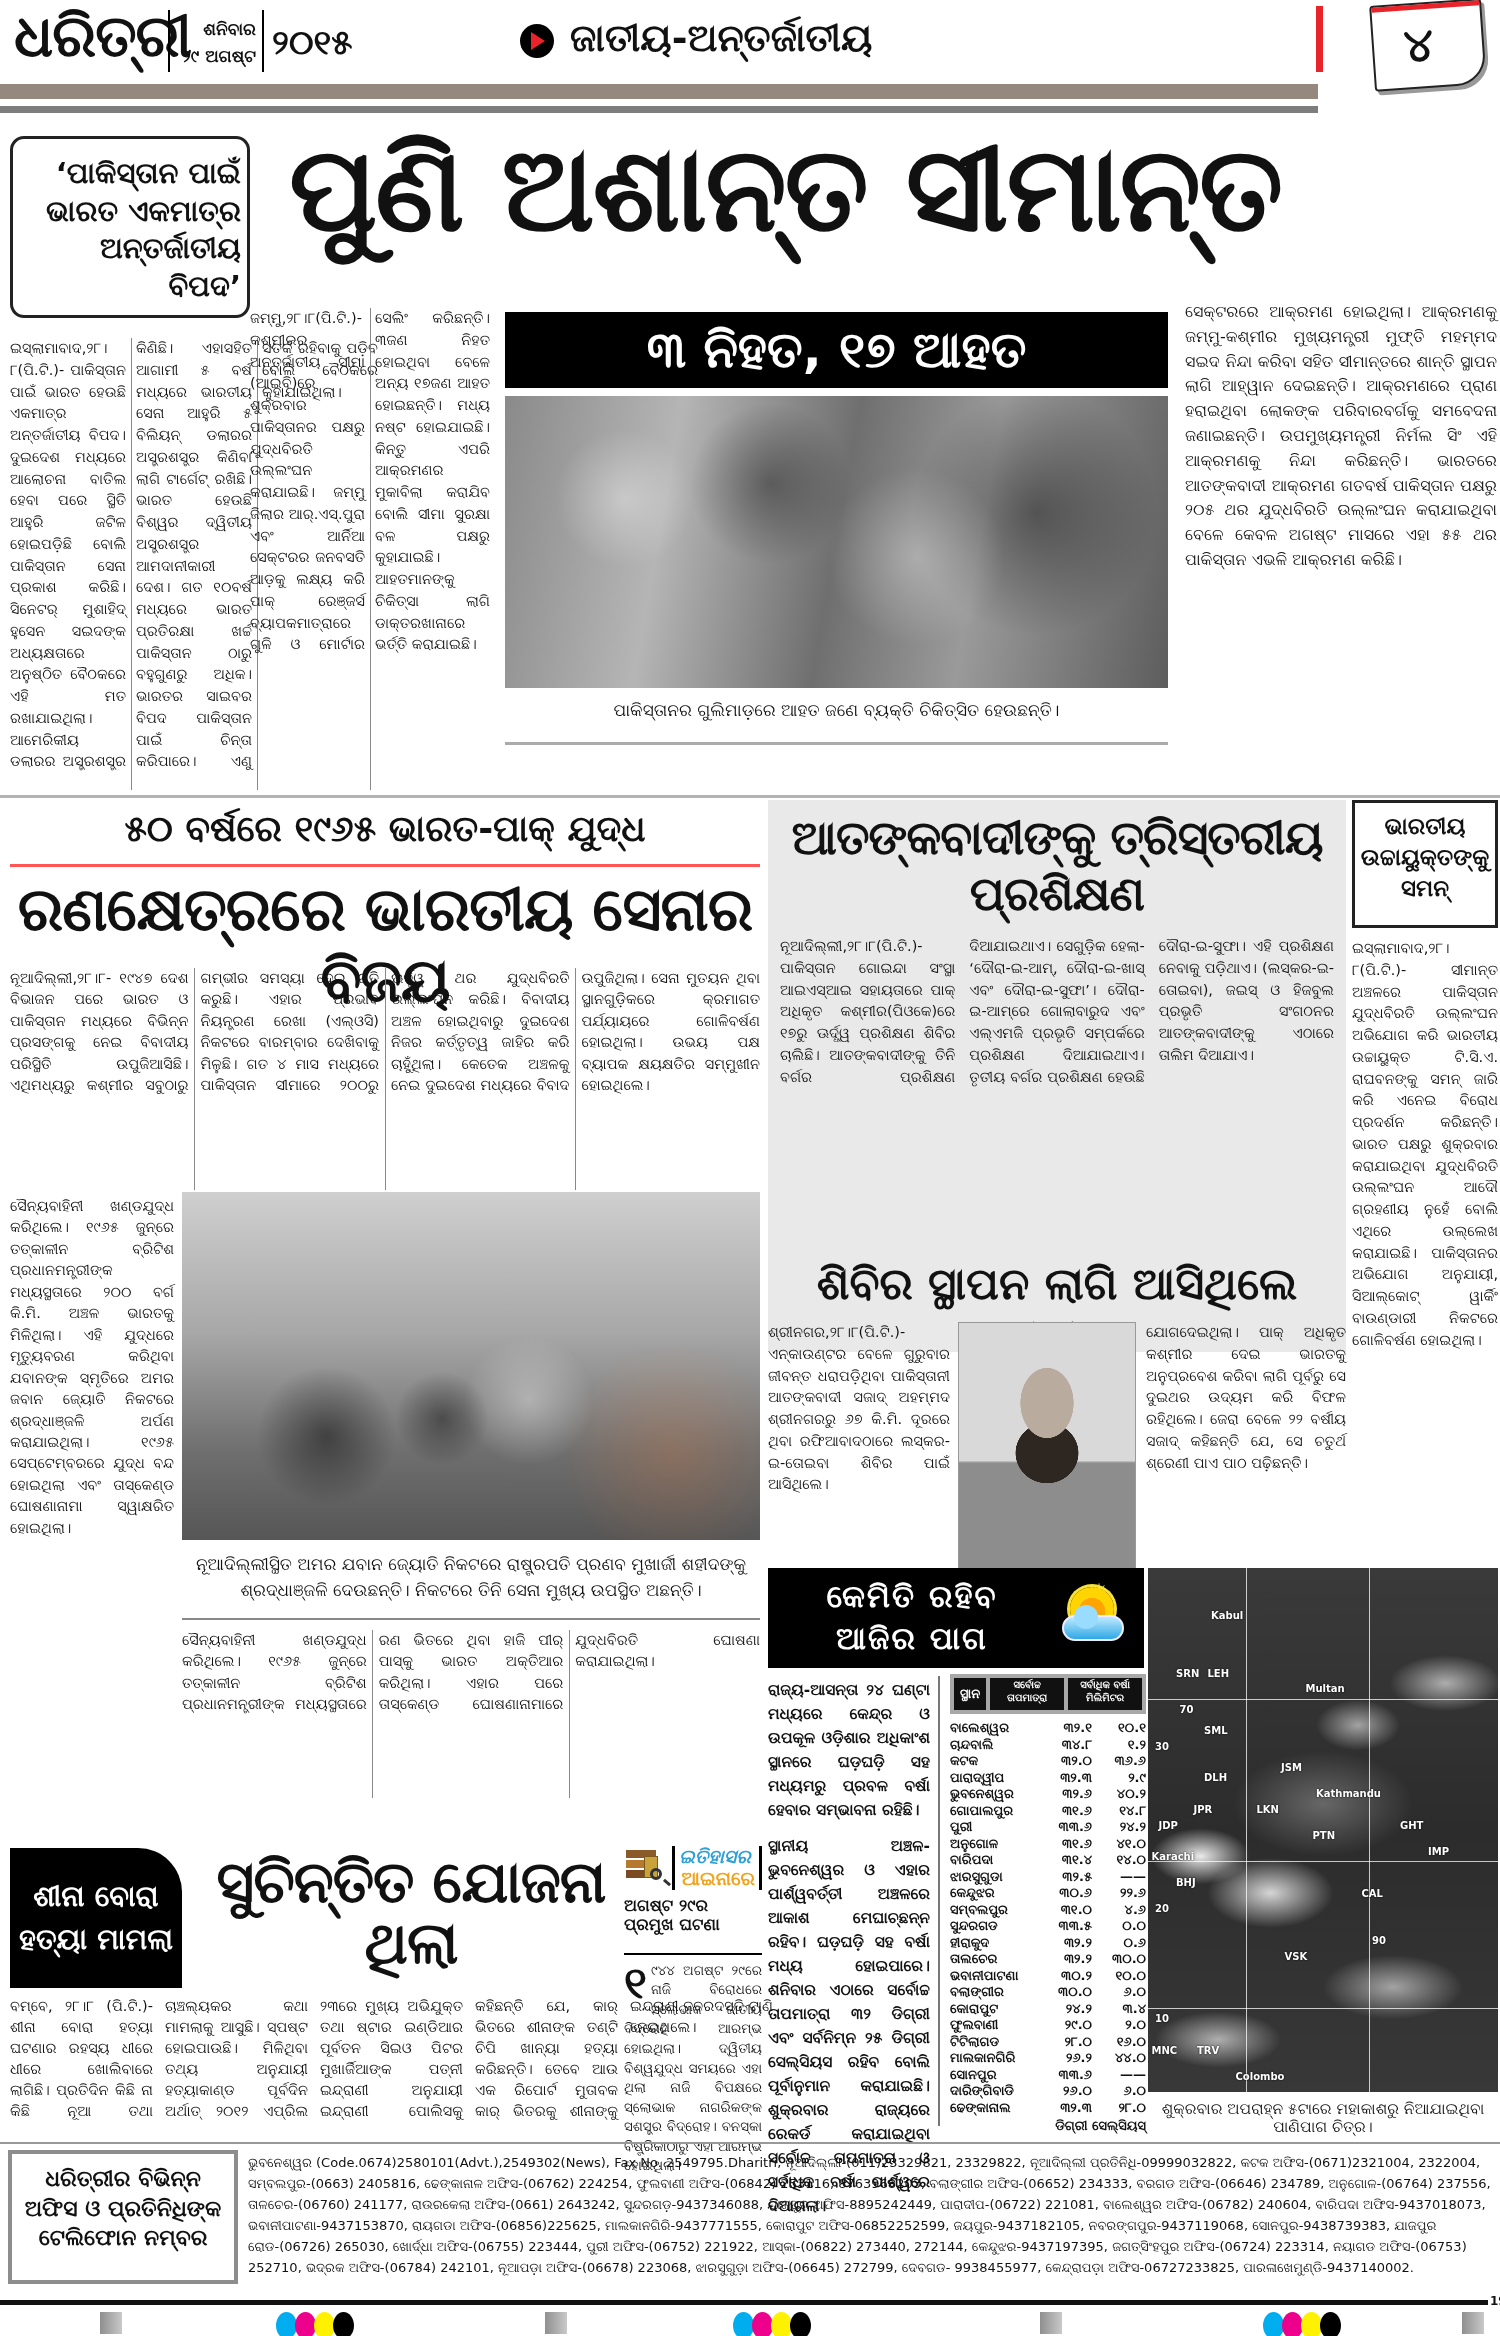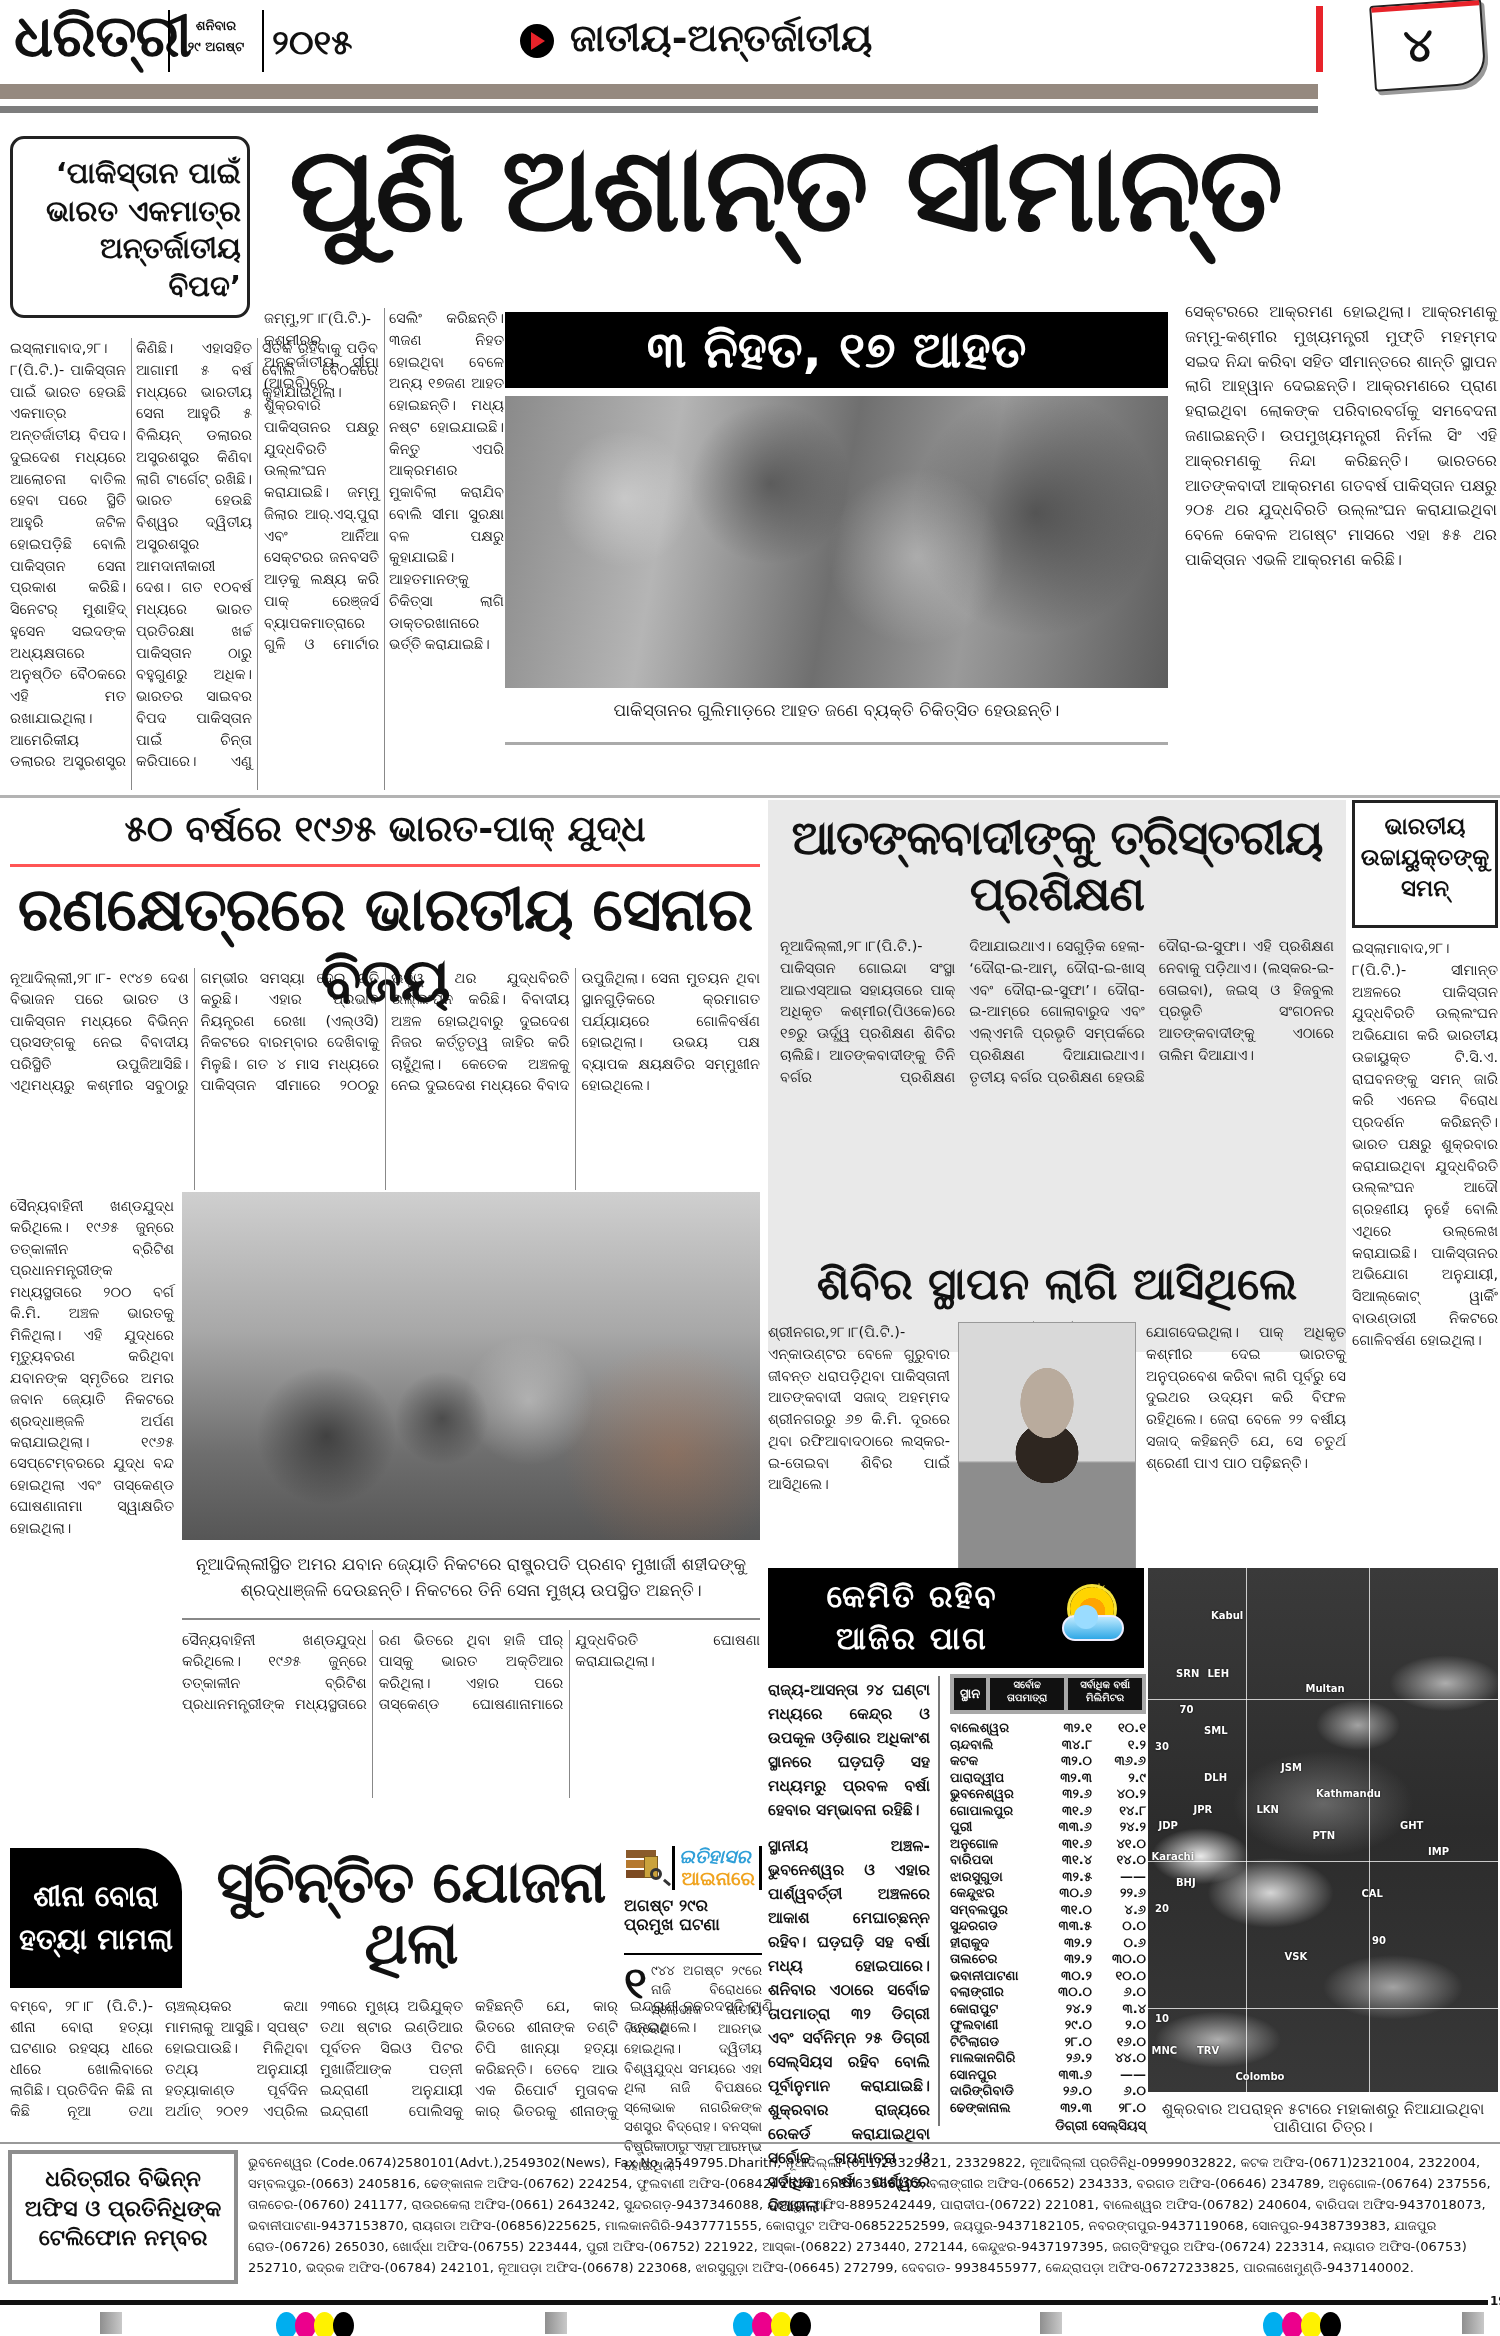--- a/index.html
+++ b/index.html
@@ -5,21 +5,21 @@
   * { margin:0; padding:0; box-sizing:border-box; }
   body { background:#dedede; font-family:"DejaVu Sans","Liberation Sans",sans-serif; }
   #page { position:relative; width:1500px; height:2336px; margin:0 auto; background:#fff; color:#111; overflow:hidden; }
 
   .abs { position:absolute; }
   .just { text-align:justify; }
 
   
   .paper-name { left:14px; top:2px; font-size:58px; font-weight:900; letter-spacing:-1px; }
   .mh-vrule { top:10px; width:2px; height:62px; background:#000; }
-  .mh-daydate { left:176px; top:16px; width:80px; text-align:center; font-size:13px; font-weight:700; line-height:1.6; }
+  .mh-daydate { left:176px; top:16px; width:80px; text-align:right; font-size:17px; font-weight:700; line-height:1.6; }
   .mh-year { left:272px; top:22px; font-size:34px; font-weight:700; }
   .section-dot { left:520px; top:24px; width:34px; height:34px; background:#000; border-radius:50%; }
   .section-dot::after { content:""; position:absolute; left:11px; top:8px; border-left:14px solid #e8232a; border-top:9px solid transparent; border-bottom:9px solid transparent; }
   .section-title { left:570px; top:16px; font-size:38px; font-weight:800; }
   .mh-redbar { left:1316px; top:6px; width:7px; height:66px; background:#e8232a; }
   .page-sheet { left:1372px; top:2px; width:112px; height:86px; background:#fff; border:2px solid #222; box-shadow:3px 4px 0 #999; transform:rotate(-4deg); border-radius:4px 4px 30px 4px; }
   .page-sheet::before { content:""; position:absolute; left:0; top:0; right:0; height:5px; background:#e8232a; }
   .page-num-odia { left:1404px; top:18px; font-size:46px; font-weight:800; transform:rotate(-4deg); }
   .band1 { left:0; top:84px; width:1318px; height:15px; background:#95897f; }
   .band2 { left:0; top:106px; width:1318px; height:7px; background:#7d7d7d; }
@@ -31,21 +31,21 @@
   .sub-banner { left:505px; top:312px; width:663px; height:76px; background:#000; color:#fff; font-size:50px; font-weight:800; display:flex; align-items:center; justify-content:center; }
   .photo-main { left:505px; top:396px; width:663px; height:292px;
     background:
       radial-gradient(circle at 18% 35%, rgba(255,255,255,.35), transparent 12%),
       radial-gradient(circle at 40% 30%, rgba(0,0,0,.35), transparent 18%),
       radial-gradient(circle at 62% 55%, rgba(255,255,255,.3), transparent 20%),
       radial-gradient(circle at 80% 40%, rgba(0,0,0,.4), transparent 22%),
       linear-gradient(100deg,#8a8a8a,#b5b5b5 25%,#6f6f6f 50%,#9a9a9a 70%,#5d5d5d); }
   .main-caption { left:505px; top:700px; width:663px; font-size:17px; text-align:center; }
   .main-caption-rule { left:505px; top:742px; width:663px; height:3px; background:#aaa; }
-  .main-cols { left:264px; top:308px; width:240px; height:482px; column-count:2; column-gap:10px; column-rule:1px solid #888; font-size:14.5px; line-height:1.5;font-family:Liberation Serif, serif; }
+  .main-cols { left:250px; top:308px; width:240px; height:482px; column-count:2; column-gap:10px; column-rule:1px solid #888; font-size:14.5px; line-height:1.5; }
   .main-rightcol { left:1185px; top:300px; width:312px; height:492px; font-size:16px; line-height:1.55; }
   .sect-divider { left:0; width:1500px; height:3px; background:#b3b3b3; }
 
   
   .war-kicker { left:10px; top:808px; width:750px; font-size:36px; font-weight:600; text-align:center; }
   .war-redrule { left:10px; top:864px; width:750px; height:3px; background:#f55; }
   .war-headline { left:10px; top:874px; width:750px; font-size:60px; font-weight:900; text-align:center; letter-spacing:-1px; }
   .war-topband { left:10px; top:968px; width:750px; height:222px; column-count:4; column-gap:12px; column-rule:1px solid #888; font-size:14.5px; line-height:1.48; }
   .war-leftcol { left:10px; top:1196px; width:164px; height:600px; font-size:14.5px; line-height:1.48; }
   .photo-parade { left:182px; top:1192px; width:578px; height:348px;

